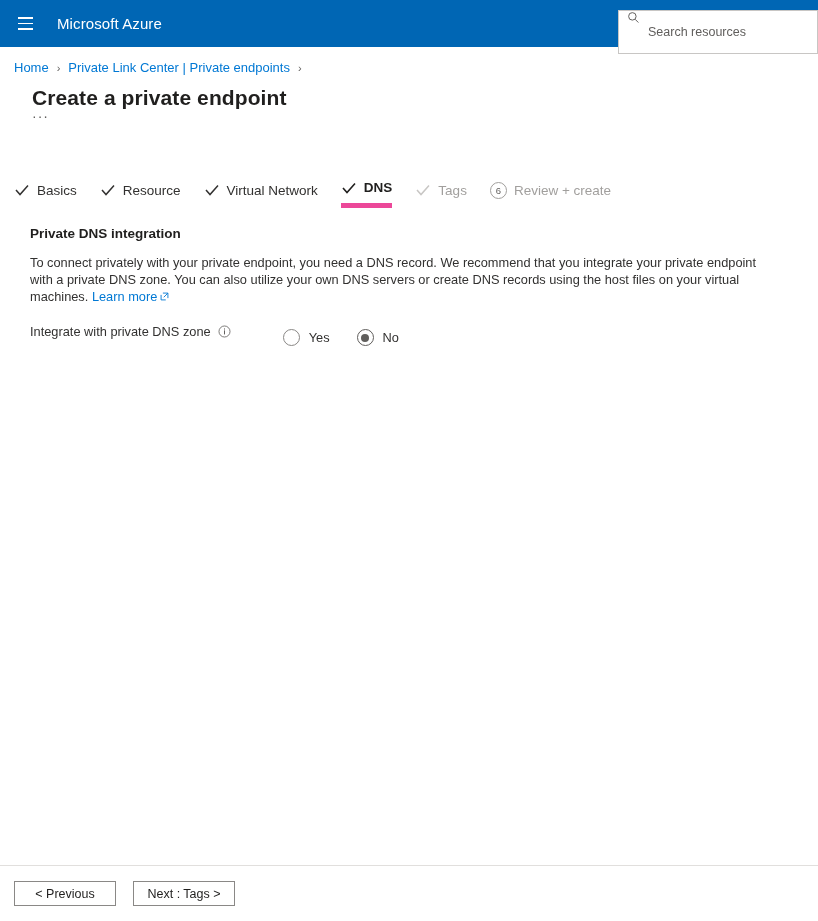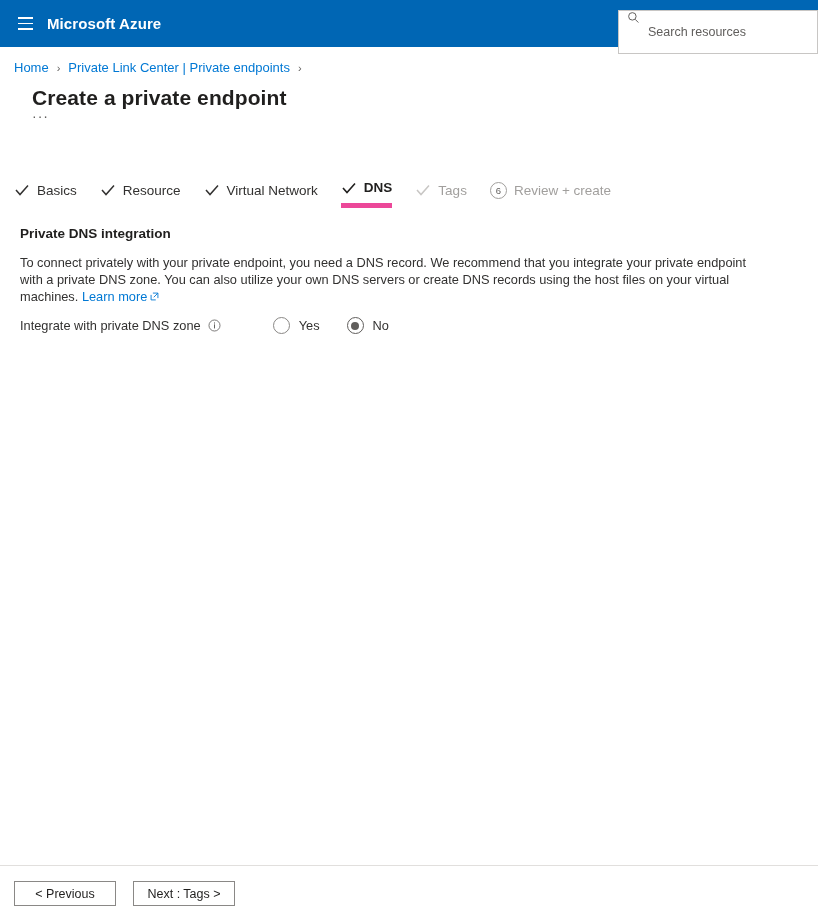--- a/index.html
+++ b/index.html
@@ -38,22 +38,22 @@
   .hamburger span {
     display: block;
     width: 15px;
     height: 1.5px;
     background: #ffffff;
     margin: 2px 0;
   }
   .brand {
     color: #ffffff;
     font-size: 15px;
-    font-weight: bold;
-    margin-left: 7px;
+    font-weight: normal;
+    margin-left: 17px;
     letter-spacing: 0.1px;
   }
   .search-box {
     position: absolute;
     right: 0;
     top: 10px;
     width: 200px;
     height: 44px;
     background: #ffffff;
     display: flex;
@@ -165,21 +165,21 @@
     font-size: 9.5px;
     display: flex;
     align-items: center;
     justify-content: center;
     margin-right: 7px;
     flex: none;
   }
 
   
   .content {
-    padding: 18px 0 0 20px;
+    padding: 18px 0 0 30px;
     max-width: 760px;
   }
   .section-title {
     font-size: 13.5px;
     font-weight: bold;
     color: #201f1e;
     margin-bottom: 13px;
   }
   .section-desc {
     font-size: 12.8px;
@@ -220,20 +220,21 @@
   .radios {
     display: flex;
     align-items: center;
     margin-left: 52px;
   }
   .radio-item {
     display: flex;
     align-items: center;
     margin-right: 27px;
     cursor: pointer;
+    margin-top: 12px;
   }
   .radio-outer {
     width: 17px;
     height: 17px;
     border-radius: 50%;
     border: 1px solid #8a8886;
     box-sizing: border-box;
     display: flex;
     align-items: center;
     justify-content: center;

